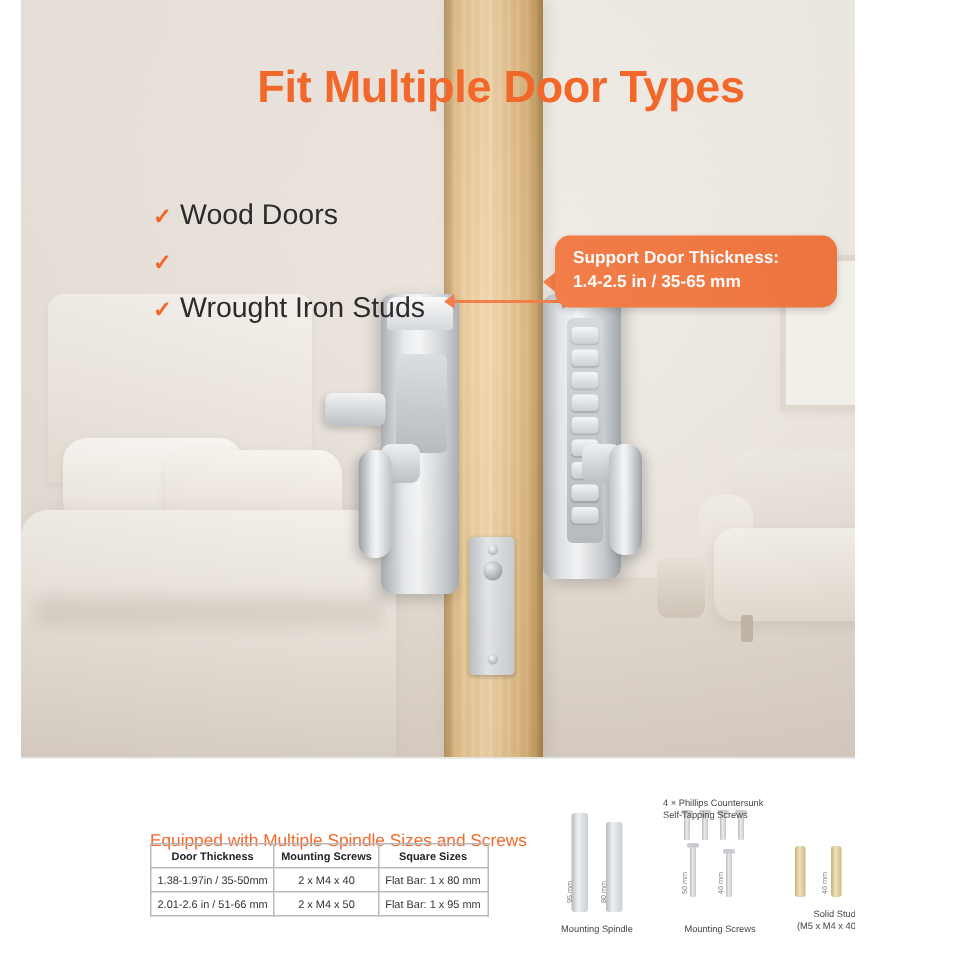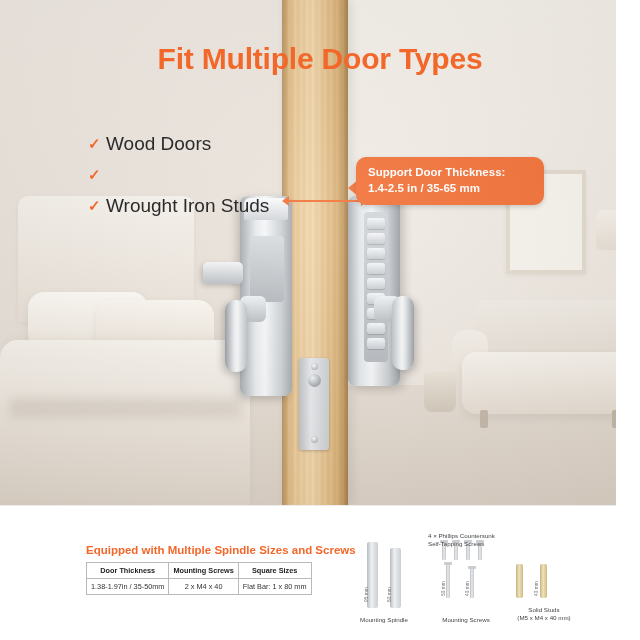--- a/index.html
+++ b/index.html
@@ -5,24 +5,25 @@
   html, body {
     margin: 0;
     padding: 0;
     background: #ffffff;
   }
   body {
     font-family: "Liberation Sans", sans-serif;
   }
   #page {
     position: relative;
-    width: 616px;
+    width: 556px;
     height: 640px;
     overflow: hidden;
     background: #0369a1;
+    margin-left: 14px;
   }
 
   
   .hero {
     position: absolute;
     left: 0;
     top: 0;
     width: 640px;
     height: 505px;
     overflow: hidden;
@@ -372,23 +373,23 @@
   
   .bottom {
     position: absolute;
     left: 0; top: 505px;
     width: 640px; height: 135px;
     background: #ffffff;
     border-top: 1px solid #ececec;
   }
   .bottom-title {
     position: absolute;
-    left: 86px; top: 38px;
+    left: 86px; top: 49px;
     font-size: 11.5px;
-    font-weight: bold;
+    font-weight: normal;
     color: #f2682a;
   }
   table.spec {
     position: absolute;
     left: 86px; top: 56px;
     border-collapse: collapse;
     font-size: 7.3px;
     color: #333;
   }
   table.spec th, table.spec td {
@@ -536,20 +537,25 @@
           <th>Mounting Screws</th>
           <th>Square Sizes</th>
         </tr>
       </thead>
       <tbody>
         <tr>
           <td>1.38-1.97in / 35-50mm</td>
           <td>2 x M4 x 40</td>
           <td>Flat Bar: 1 x 80 mm</td>
         </tr>
+        <tr>
+          <td>2.01-2.6 in / 51-66 mm</td>
+          <td>2 x M4 x 50</td>
+          <td>Flat Bar: 1 x 95 mm</td>
+        </tr>
       </tbody>
     </table>
 
     <div class="parts">
 
       <div class="spindle" style="left:367px; top:36px; height:66px;"></div>
       <div class="spindle" style="left:390px; top:42px; height:60px;"></div>
       <div class="tiny-dim" style="left:364px; top:96px;">95 mm</div>
       <div class="tiny-dim" style="left:387px; top:96px;">80 mm</div>
       <div class="caption" style="left:346px; top:110px; width:76px;">Mounting Spindle</div>

